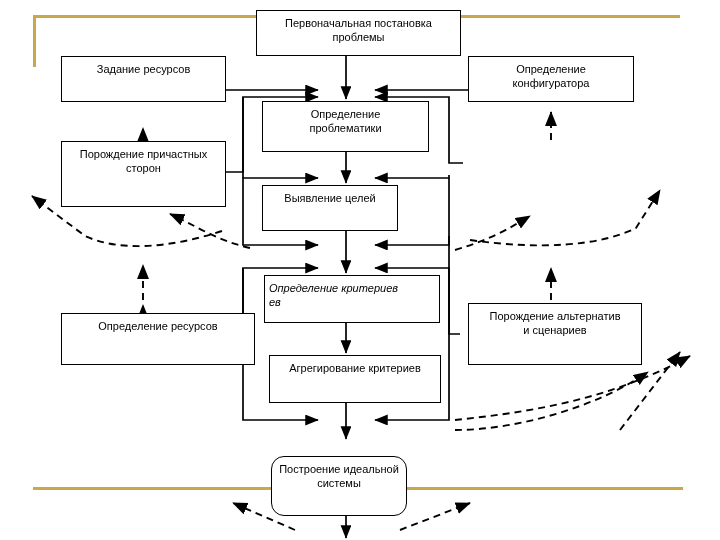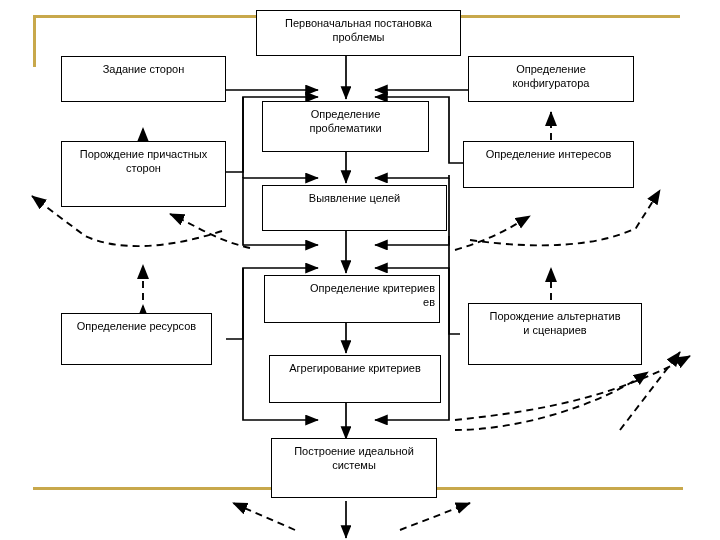--- a/index.html
+++ b/index.html
@@ -129,62 +129,59 @@
       <path d="M620,430 L680,352" marker-end="url(#ahd)"></path>
     </g>
   </svg>
 
   <div class="node-box" style="left:243px; top:10px; width:205px; height:46px;margin-left:13px;">
     <span class="node-label">Первоначальная постановка
 проблемы</span>
   </div>
 
   <div class="node-box" style="left:61px; top:56px; width:165px; height:46px;">
-    <span class="node-label">Задание сторон</span>
+    <span class="node-label">Задание ресурсов</span>
   </div>
 
   <div class="node-box" style="left:468px; top:56px; width:166px; height:46px;">
     <span class="node-label">Определение
 конфигуратора</span>
   </div>
 
   <div class="node-box" style="left:262px; top:101px; width:167px; height:51px;">
     <span class="node-label">Определение
 проблематики</span>
   </div>
 
   <div class="node-box" style="left:61px; top:141px; width:165px; height:66px;">
     <span class="node-label">Порождение причастных
 сторон</span>
   </div>
 
-  <div class="node-box" style="left:463px; top:141px; width:171px; height:47px;">
-    <span class="node-label">Определение интересов</span>
-  </div>
 
-  <div class="node-box" style="left:262px; top:185px; width:185px; height:46px;">
+  <div class="node-box" style="left:262px; top:185px; width:136px; height:46px;">
     <span class="node-label">Выявление целей</span>
   </div>
 
   <div class="node-box clip" style="left:264px; top:275px; width:176px; height:48px;">
-    <span class="node-label" style="text-align:right; white-space:pre-line;">Определение критериев
+    <span class="node-label" style="text-align:left; white-space:pre-line;font-style:italic;">Определение критериев
 ев</span>
   </div>
 
-  <div class="node-box" style="left:61px; top:313px; width:151px; height:52px;">
+  <div class="node-box" style="left:61px; top:313px; width:194px; height:52px;">
     <span class="node-label">Определение ресурсов</span>
   </div>
 
   <div class="node-box" style="left:460px; top:303px; width:174px; height:62px;margin-left:8px;">
     <span class="node-label">Порождение альтернатив
 и сценариев</span>
   </div>
 
   <div class="node-box" style="left:269px; top:355px; width:172px; height:48px;">
     <span class="node-label">Агрегирование критериев</span>
   </div>
 
-  <div class="node-box" style="left:271px; top:438px; width:166px; height:60px;">
+  <div class="node-box" style="left:271px; top:456px; width:136px; height:60px;border-radius:13px;">
     <span class="node-label">Построение идеальной
 системы</span>
   </div>
 
 </div>
 
 </body></html>

